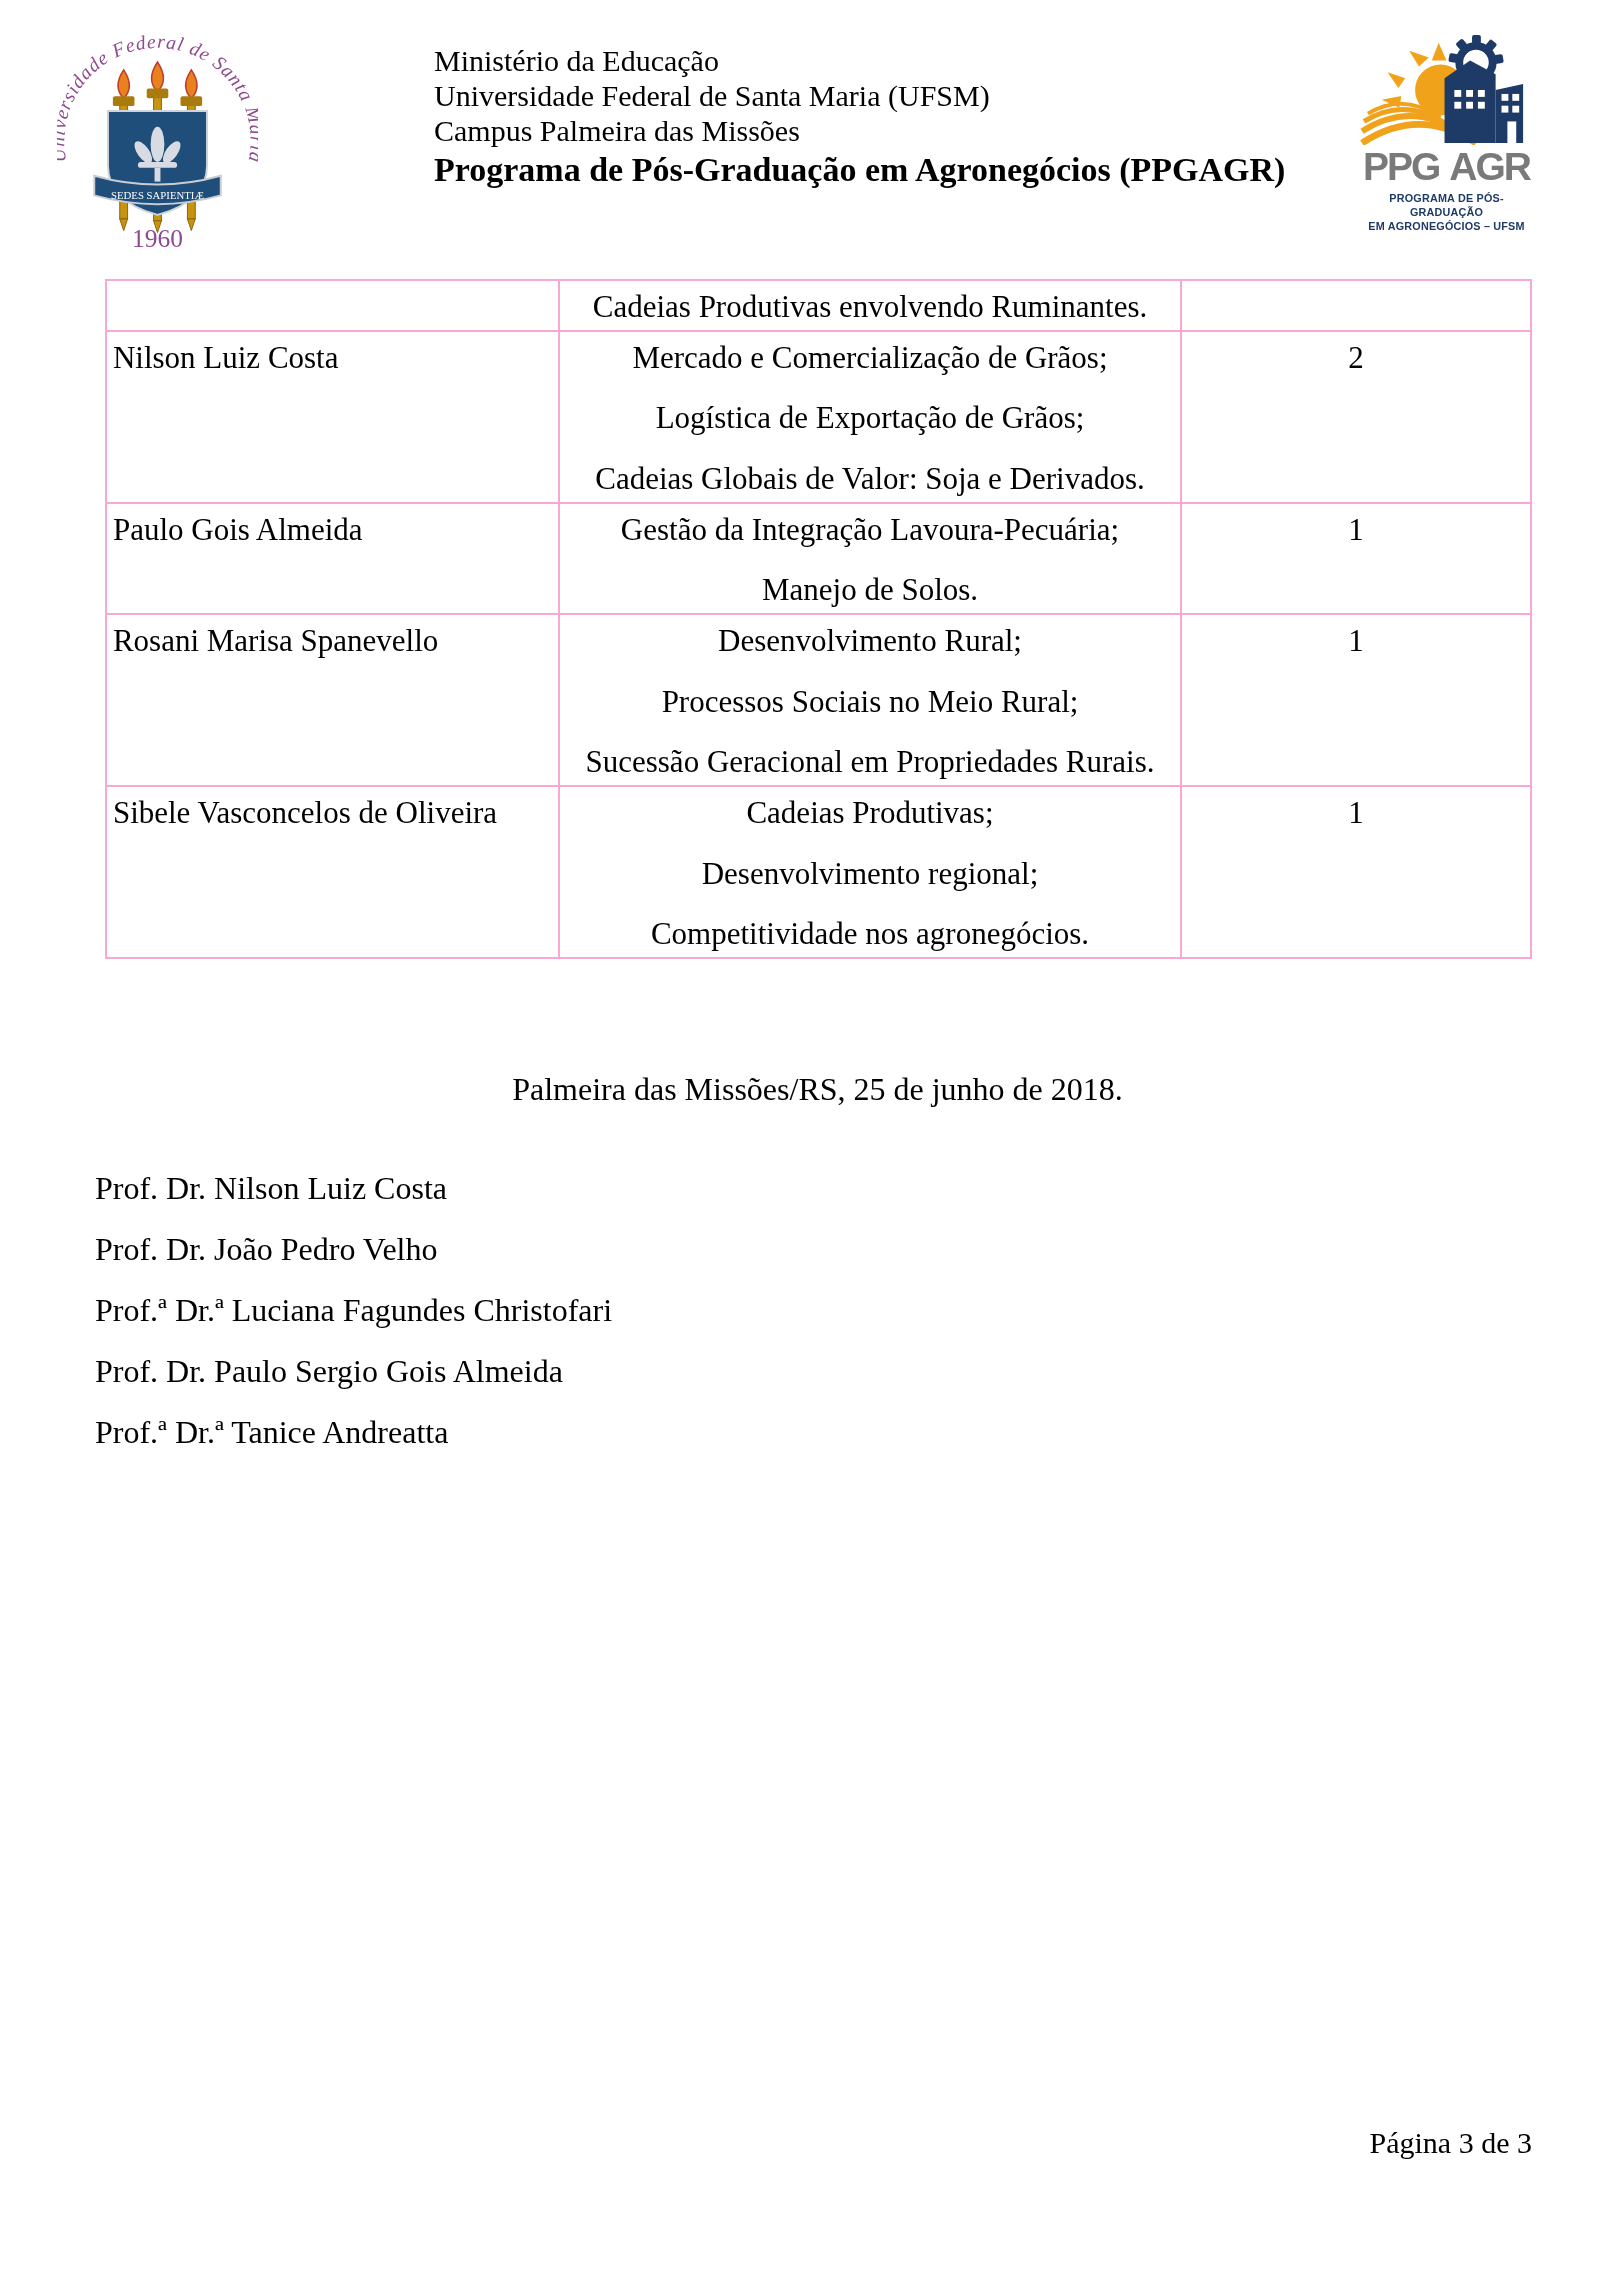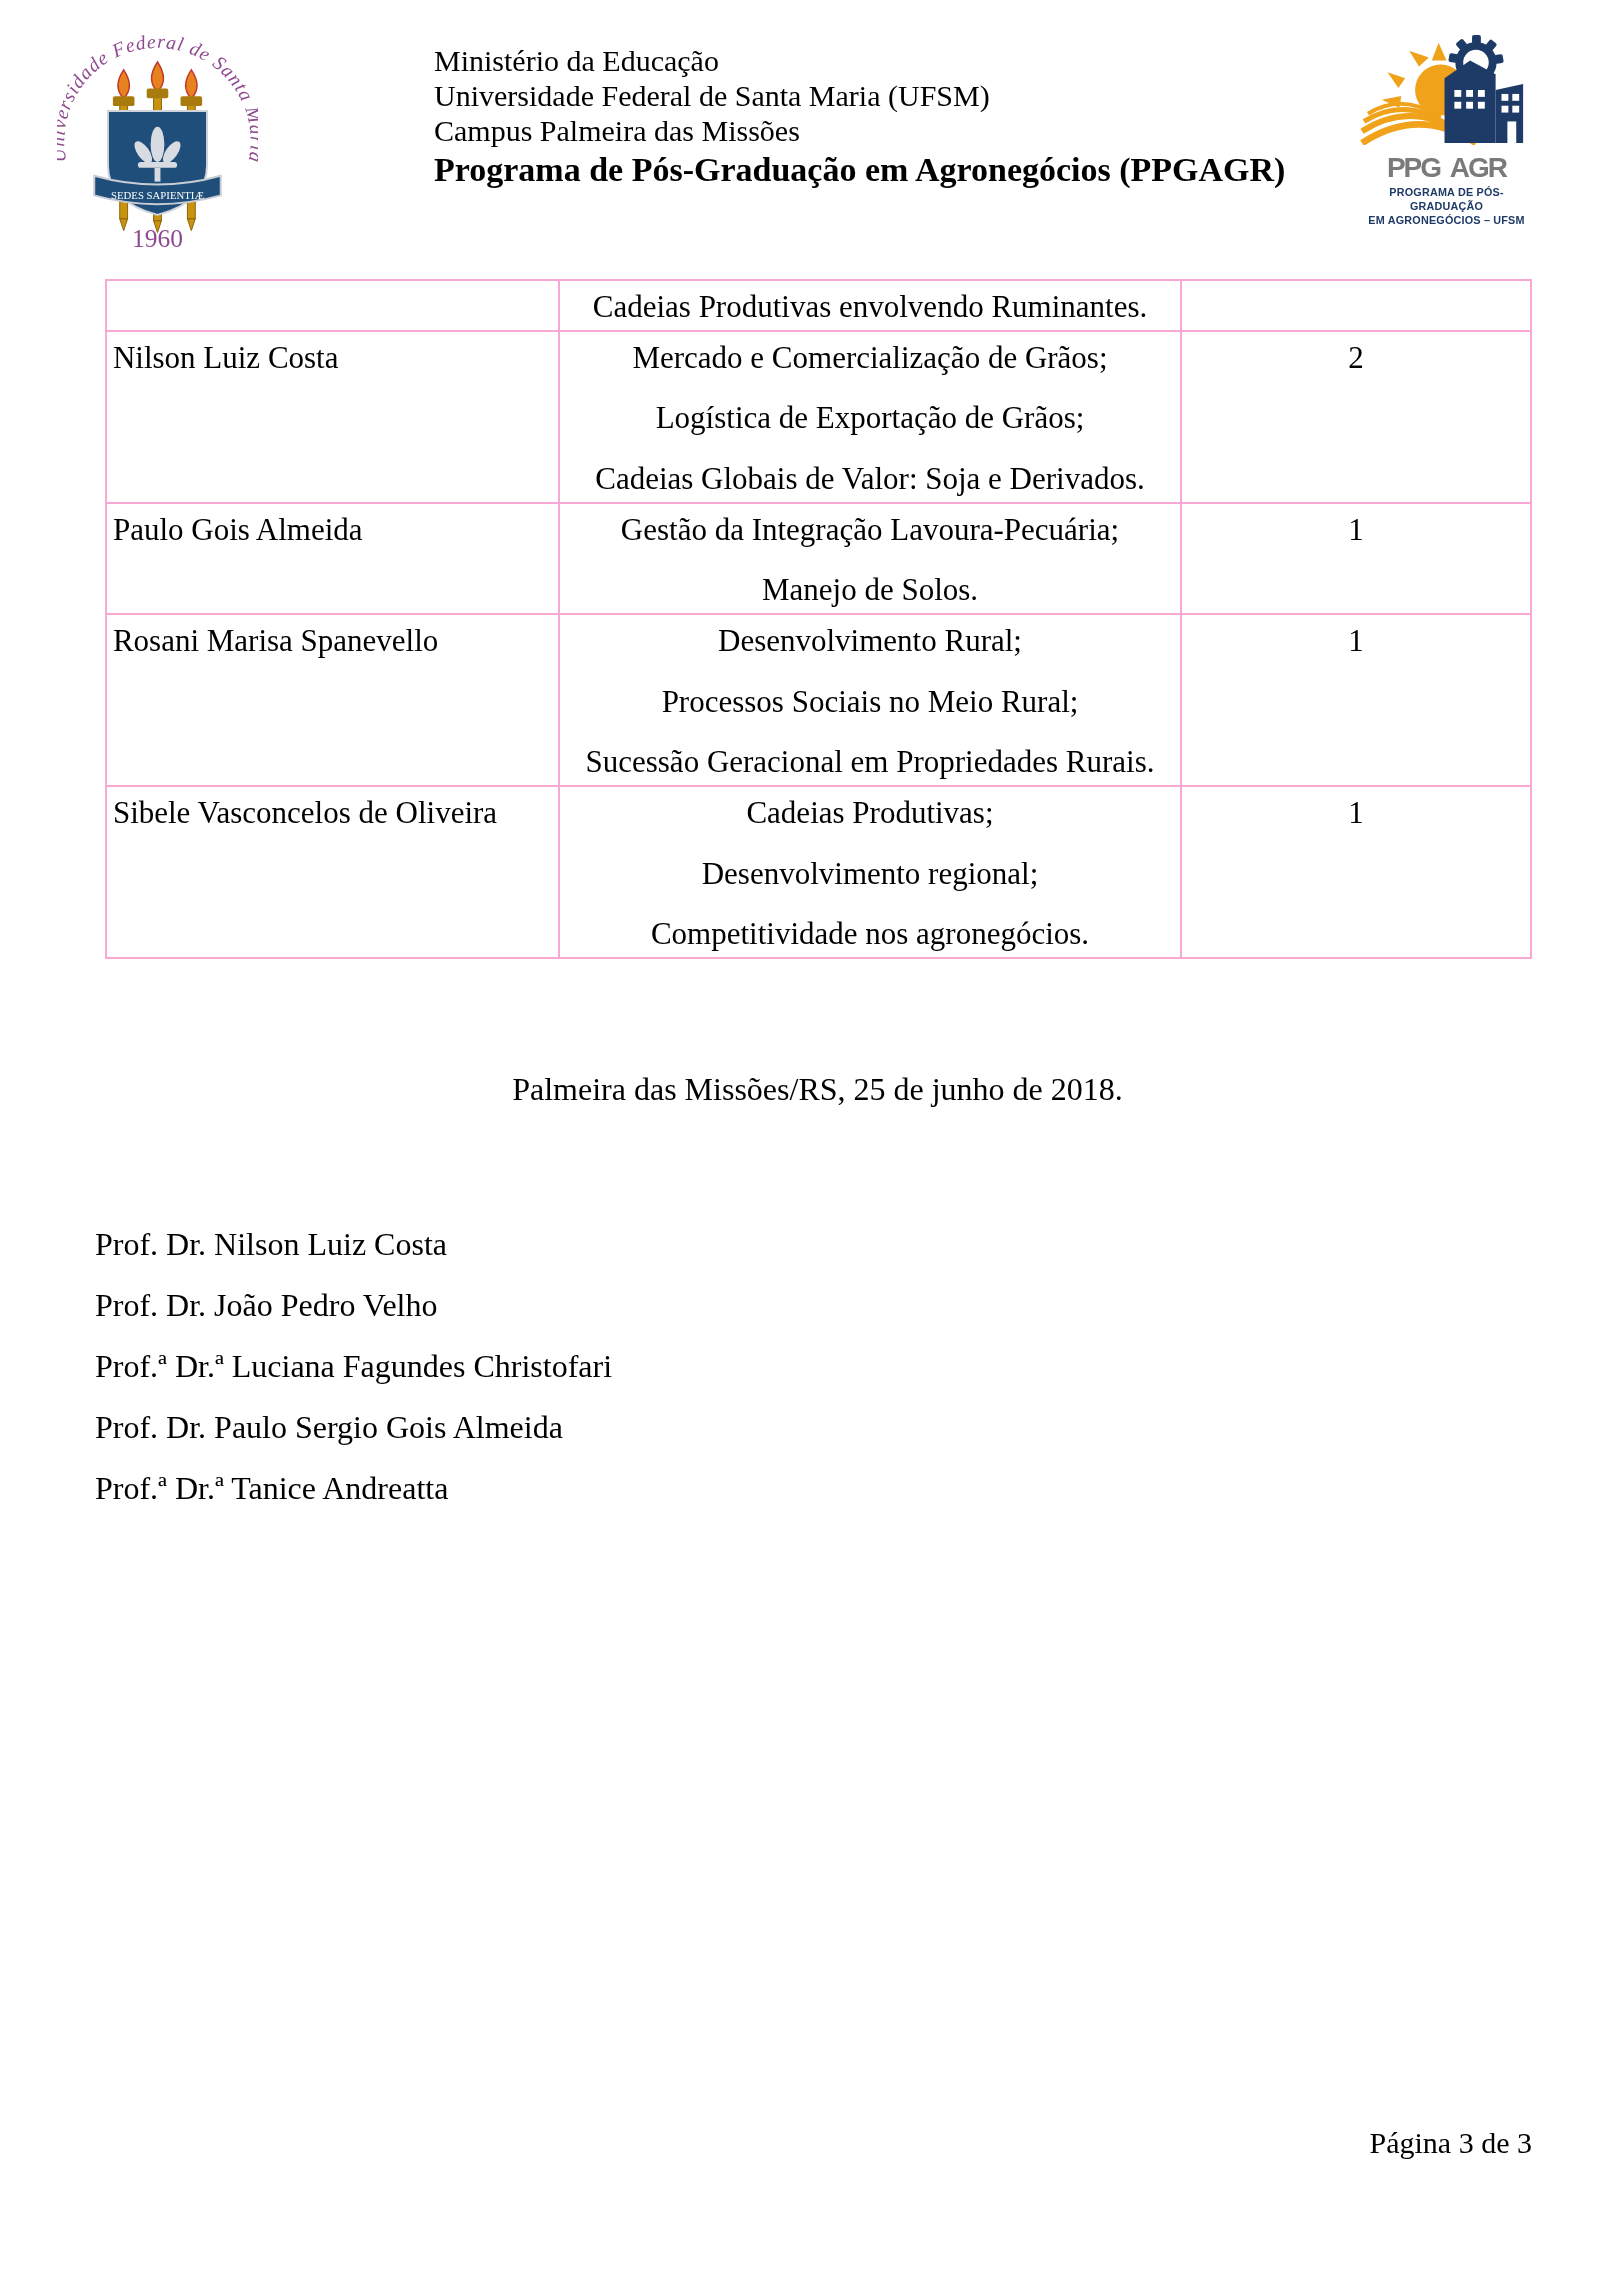--- a/index.html
+++ b/index.html
@@ -13,23 +13,23 @@
   .seal { position:absolute; left:57px; top:19.6px; width:201px; height:232px; }
   .seal svg { width:100%; height:100%; display:block; }
 
   .header-text { position:absolute; left:426px; top:43px;margin-left:8px; }
   .header-line { font-size:30px; line-height:35px; white-space:nowrap; }
   .header-line.bold { font-size:34px; line-height:39px; font-weight:bold; margin-top:2px; }
 
   .ppgagr { position:absolute; left:1360px; top:35px; width:173px; text-align:center; }
   .ppgagr svg { width:173px; height:110px; display:block; }
   .ppgagr-acronym {
-    display:flex; justify-content:center; gap:9.8px; margin-top:8px;
+    display:flex; justify-content:center; gap:9.8px; margin-top:2px;
     font-family:"Liberation Sans", sans-serif; font-weight:bold;
-    font-size:28px; line-height:1.05; color:#7a7a7a; letter-spacing:-2px;
+    font-size:39px; line-height:1.05; color:#7a7a7a; letter-spacing:-2px;
   }
   .ppgagr-subtitle {
     margin-top:2.9px; font-family:"Liberation Sans", sans-serif; font-weight:bold;
     font-size:10.8px; line-height:1.3; color:#1E3A66; letter-spacing:0.2px;
   }
 
   
   table.faculty {
     position:absolute; left:105px; top:279px; width:1425px;
     border-collapse:collapse; table-layout:fixed;
@@ -40,21 +40,21 @@
   td.topics { text-align:center; }
   td.count  { text-align:center; line-height:39px; }
   .topic-line { line-height:39px; }
   .topic-line + .topic-line { margin-top:21.6px; }
 
   
   .dateline {
     position:absolute; left:105px; top:1042px; width:1425px;
     text-align:center; font-size:32px; line-height:39px;margin-top:28px;
   }
-  .signatories { position:absolute; left:95px; top:1214px; }
+  .signatories { position:absolute; left:95px; top:1158px; }
   .sig-line { font-size:32px; line-height:61px; white-space:nowrap; }
 
   .footer {
     position:absolute; right:89px; top:2125px;
     font-size:30px; line-height:36px;
   }
 </style>
 </head>
 <body>
 

